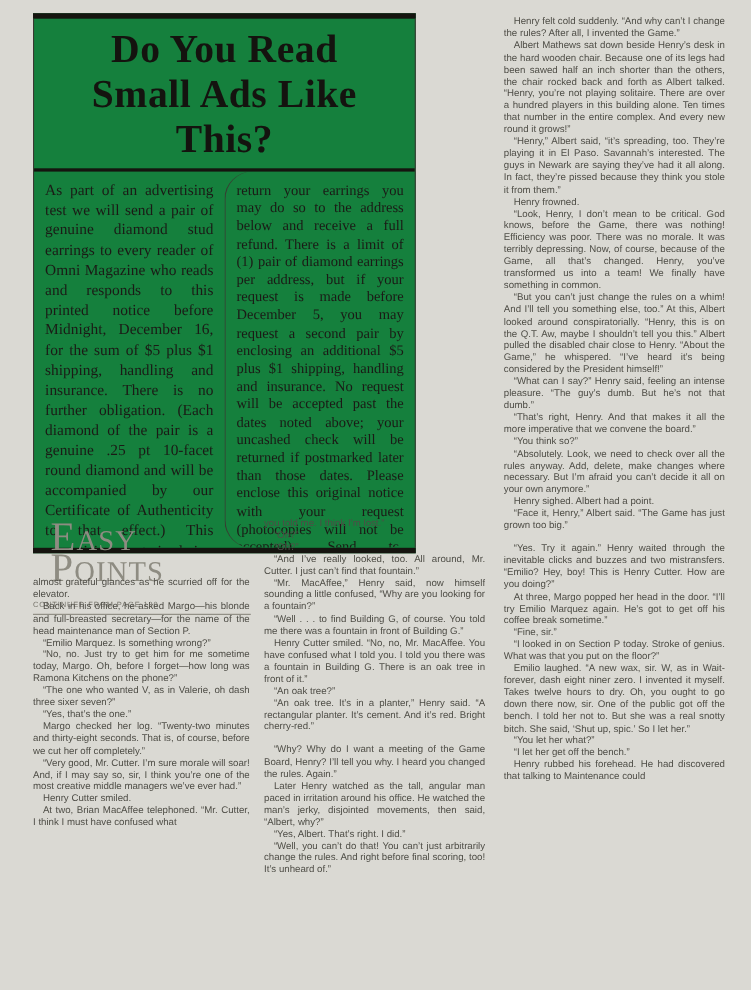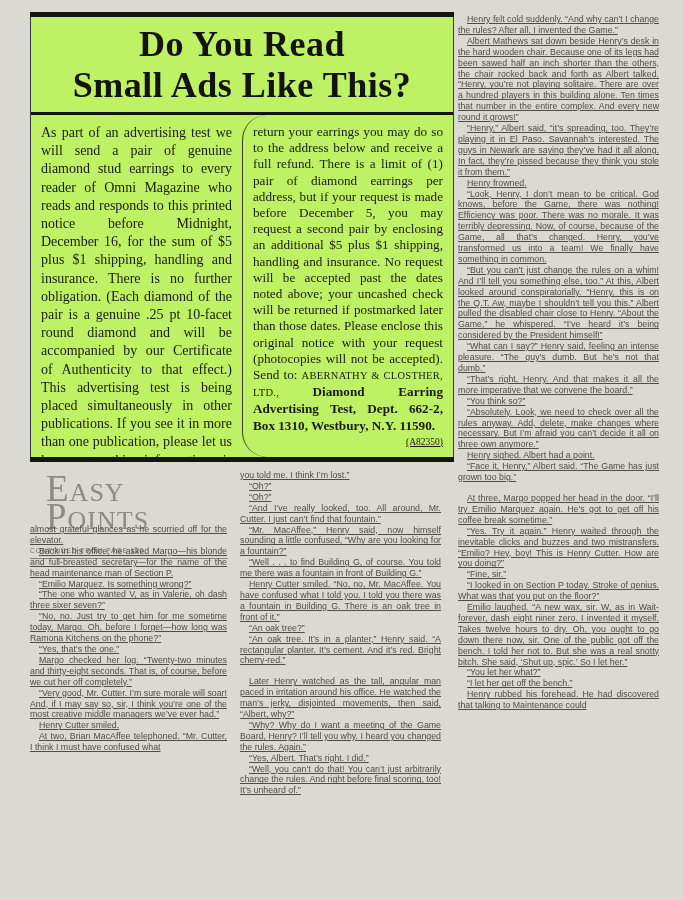--- a/index.html
+++ b/index.html
@@ -4,22 +4,22 @@
 <style>
   html,body { margin:0; padding:0; background:#b9b8b2; }
   .page {
     position:relative; width:683px; height:900px; margin:0 auto;
     background:#dad9d3; overflow:hidden;
     font-family:"Liberation Sans", sans-serif;
   }
 
   
   .ad-box {
-    position:absolute; left:30px; top:12px; width:424px;
-    background:#bef264;
+    position:absolute; left:30px; top:12px; width:348px;
+    background:#15803d;
     border-top:5px solid #15140f;
     border-bottom:5px solid #15140f;
   }
   .ad-frame { border-left:1px solid #3a3932; border-right:1px solid #3a3932; }
   .ad-headline {
     font-family:"Liberation Serif", serif; font-weight:700;
     text-align:center; color:#14130f;
     font-size:36px; line-height:41px; letter-spacing:0.5px;
     padding:7px 4px 6px; border-bottom:3px solid #15140f;
   }
@@ -51,21 +51,21 @@
     font-size:6.8px; letter-spacing:0.8px; color:#75736a; margin-top:3px;
   }
   .section-rule { border-top:1px solid #8a887e; margin-top:4px; }
 
   
   .story-col {
     position:absolute; color:#4e4d46;
     font-size:8.8px; line-height:10.9px; text-align:justify;
     overflow:hidden;
   }
-  .story-col p { margin:0; text-indent:9px;text-decoration:underline; }
+  .story-col p { margin:0; text-indent:9px; }
   .story-col p.noindent { text-indent:0; }
   .section-break { height:10px; }
   .col-left   { left:30px;  top:524px; width:197px; height:340px; }
   .col-middle { left:240px; top:470px; width:201px; height:412px; }
   .col-right  { left:458px; top:14px;  width:201px; height:872px; }
 
   
   .footer {
     position:absolute; left:35px; top:908px;
     font-size:8px; color:#5a5952;
@@ -98,60 +98,60 @@
   <div class="section-head">
     <h2 class="section-title">Easy Points</h2>
     <div class="section-continued">CONTINUED FROM PAGE 130</div>
     <div class="section-rule"></div>
   </div>
 
   <div class="story-col col-left">
       <p class="noindent">almost grateful glances as he scurried off for the elevator.</p>
       <p>Back in his office, he asked Margo—his blonde and full-breasted secretary—for the name of the head maintenance man of Section P.</p>
       <p>“Emilio Marquez. Is something wrong?”</p>
+      <p>“No, no. Just try to get him for me sometime today, Margo. Oh, before I forget—how long was Ramona Kitchens on the phone?”</p>
       <p>“The one who wanted V, as in Valerie, oh dash three sixer seven?”</p>
-      <p>“No, no. Just try to get him for me sometime today, Margo. Oh, before I forget—how long was Ramona Kitchens on the phone?”</p>
       <p>“Yes, that’s the one.”</p>
       <p>Margo checked her log. “Twenty-two minutes and thirty-eight seconds. That is, of course, before we cut her off completely.”</p>
       <p>“Very good, Mr. Cutter. I’m sure morale will soar! And, if I may say so, sir, I think you’re one of the most creative middle managers we’ve ever had.”</p>
       <p>Henry Cutter smiled.</p>
       <p>At two, Brian MacAffee telephoned. “Mr. Cutter, I think I must have confused what</p>
     </div>
   <div class="story-col col-middle">
       <p class="noindent">you told me. I think I’m lost.”</p>
       <p>“Oh?”</p>
       <p>“Oh?”</p>
       <p>“And I’ve really looked, too. All around, Mr. Cutter. I just can’t find that fountain.”</p>
       <p>“Mr. MacAffee,” Henry said, now himself sounding a little confused, “Why are you looking for a fountain?”</p>
       <p>“Well . . . to find Building G, of course. You told me there was a fountain in front of Building G.”</p>
       <p>Henry Cutter smiled. “No, no, Mr. MacAffee. You have confused what I told you. I told you there was a fountain in Building G. There is an oak tree in front of it.”</p>
       <p>“An oak tree?”</p>
       <p>“An oak tree. It’s in a planter,” Henry said. “A rectangular planter. It’s cement. And it’s red. Bright cherry-red.”</p>
       <div class="section-break"></div>
+      <p>“Why? Why do I want a meeting of the Game Board, Henry? I’ll tell you why. I heard you changed the rules. Again.”</p>
       <p>Later Henry watched as the tall, angular man paced in irritation around his office. He watched the man’s jerky, disjointed movements, then said, “Albert, why?”</p>
-      <p>“Why? Why do I want a meeting of the Game Board, Henry? I’ll tell you why. I heard you changed the rules. Again.”</p>
       <p>“Yes, Albert. That’s right. I did.”</p>
       <p>“Well, you can’t do that! You can’t just arbitrarily change the rules. And right before final scoring, too! It’s unheard of.”</p>
     </div>
   <div class="story-col col-right">
       <p>Henry felt cold suddenly. “And why can’t I change the rules? After all, I invented the Game.”</p>
       <p>Albert Mathews sat down beside Henry’s desk in the hard wooden chair. Because one of its legs had been sawed half an inch shorter than the others, the chair rocked back and forth as Albert talked. “Henry, you’re not playing solitaire. There are over a hundred players in this building alone. Ten times that number in the entire complex. And every new round it grows!”</p>
       <p>“Henry,” Albert said, “it’s spreading, too. They’re playing it in El Paso. Savannah’s interested. The guys in Newark are saying they’ve had it all along. In fact, they’re pissed because they think you stole it from them.”</p>
       <p>Henry frowned.</p>
       <p>“Look, Henry, I don’t mean to be critical. God knows, before the Game, there was nothing! Efficiency was poor. There was no morale. It was terribly depressing. Now, of course, because of the Game, all that’s changed. Henry, you’ve transformed us into a team! We finally have something in common.</p>
       <p>“But you can’t just change the rules on a whim! And I’ll tell you something else, too.” At this, Albert looked around conspiratorially. “Henry, this is on the Q.T. Aw, maybe I shouldn’t tell you this.” Albert pulled the disabled chair close to Henry. “About the Game,” he whispered. “I’ve heard it’s being considered by the President himself!”</p>
       <p>“What can I say?” Henry said, feeling an intense pleasure. “The guy’s dumb. But he’s not that dumb.”</p>
       <p>“That’s right, Henry. And that makes it all the more imperative that we convene the board.”</p>
       <p>“You think so?”</p>
-      <p>“Absolutely. Look, we need to check over all the rules anyway. Add, delete, make changes where necessary. But I’m afraid you can’t decide it all on three own anymore.”</p>
+      <p>“Absolutely. Look, we need to check over all the rules anyway. Add, delete, make changes where necessary. But I’m afraid you can’t decide it all on your own anymore.”</p>
       <p>Henry sighed. Albert had a point.</p>
       <p>“Face it, Henry,” Albert said. “The Game has just grown too big.”</p>
       <div class="section-break"></div>
+      <p>“Yes. Try it again.” Henry waited through the inevitable clicks and buzzes and two mistransfers. “Emilio? Hey, boy! This is Henry Cutter. How are you doing?”</p>
       <p>At three, Margo popped her head in the door. “I’ll try Emilio Marquez again. He’s got to get off his coffee break sometime.”</p>
-      <p>“Yes. Try it again.” Henry waited through the inevitable clicks and buzzes and two mistransfers. “Emilio? Hey, boy! This is Henry Cutter. How are you doing?”</p>
       <p>“Fine, sir.”</p>
       <p>“I looked in on Section P today. Stroke of genius. What was that you put on the floor?”</p>
       <p>Emilio laughed. “A new wax, sir. W, as in Wait-forever, dash eight niner zero. I invented it myself. Takes twelve hours to dry. Oh, you ought to go down there now, sir. One of the public got off the bench. I told her not to. But she was a real snotty bitch. She said, ‘Shut up, spic.’ So I let her.”</p>
       <p>“You let her what?”</p>
       <p>“I let her get off the bench.”</p>
       <p>Henry rubbed his forehead. He had discovered that talking to Maintenance could</p>
     </div>
 
   <div class="footer">
     <span>164</span><span class="mag">OMNI</span>

